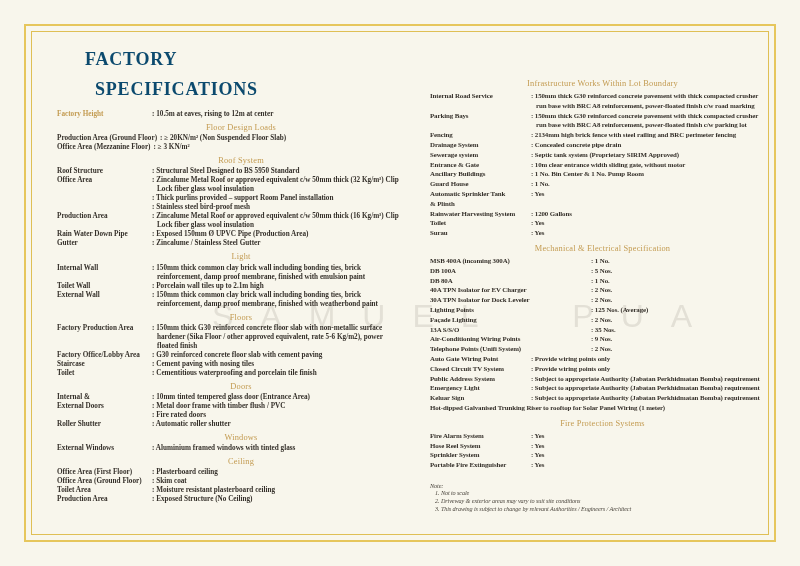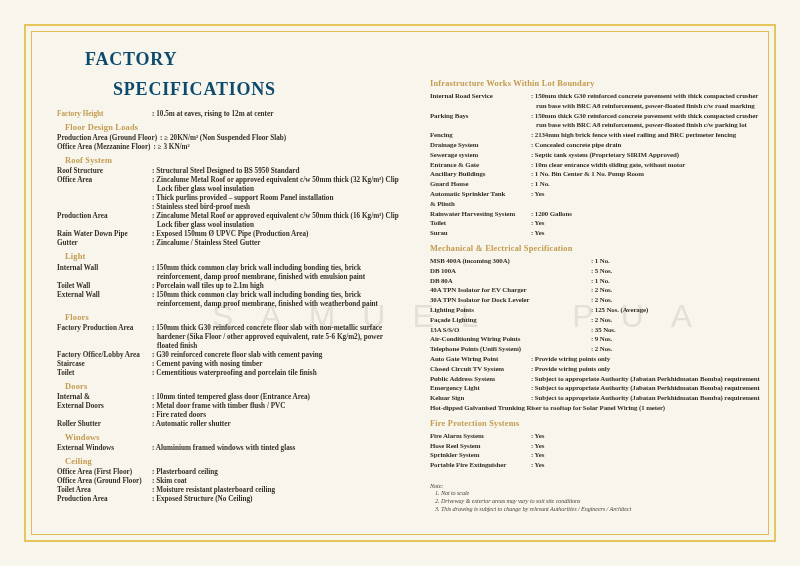--- a/index.html
+++ b/index.html
@@ -17,27 +17,27 @@
   .watermark {
     position:absolute; left:212px; top:298px; z-index:0;
     font-family:"Liberation Sans","DejaVu Sans",sans-serif;
     font-size:32px; letter-spacing:27px; word-spacing:32px;
     color:rgba(120,115,100,0.16); white-space:nowrap;
     pointer-events:none; user-select:none;
   }
 
   .page-title { position:absolute; left:85px; top:44px; z-index:1;
     color:#0c4a6e; font-weight:bold; font-size:18px; line-height:30px; letter-spacing:0.8px; }
-  .page-title .t2 { display:block; margin-left:28px; }
+  .page-title .t2 { display:block; margin-left:10px; }
 
   .col { position:absolute; z-index:1; }
   .col-left  { left:57px;  top:110px; width:368px; font-size:7.2px; line-height:9px; }
   .col-right { left:430px; top:73px;  width:345px; font-size:6.9px; line-height:9.8px; letter-spacing:-0.1px; }
 
-  .sec-heading { color:#c39b51; font-weight:bold; font-size:8.4px; letter-spacing:0.2px; }
+  .sec-heading { color:#c39b51; font-weight:normal; font-size:8.4px; letter-spacing:0.2px;text-align:center; }
   .col-left  .sec-heading { margin:4px 8px 2px; line-height:9.2px; }
   .col-right .sec-heading { margin:6px 0 2px; line-height:10px; }
 
   .row { display:flex; font-weight:bold; }
   .row-label { flex:0 0 auto; white-space:pre-line; padding-right:3px; }
   .col-left  .row-label { min-width:92px; }
   .col-right .row-label { min-width:98px; }
   .col-right .row.wide .row-label { min-width:158px; }
   .row.full .row-label { min-width:0; }
   .row-values { flex:1 1 auto; min-width:0; }
@@ -157,21 +157,21 @@
       </div>
       <div class="row">
         <div class="row-label">Factory Office/Lobby Area</div>
         <div class="row-values">
           <div class="line">: G30 reinforced concrete floor slab with cement paving</div>
         </div>
       </div>
       <div class="row">
         <div class="row-label">Staircase</div>
         <div class="row-values">
-          <div class="line">: Cement paving with nosing timber</div>
+          <div class="line">: Cement paving with nosing tiles</div>
         </div>
       </div>
       <div class="row">
         <div class="row-label">Toilet</div>
         <div class="row-values">
           <div class="line">: Cementitious waterproofing and porcelain tile finish</div>
         </div>
       </div>
     </div>
     <div class="section">

